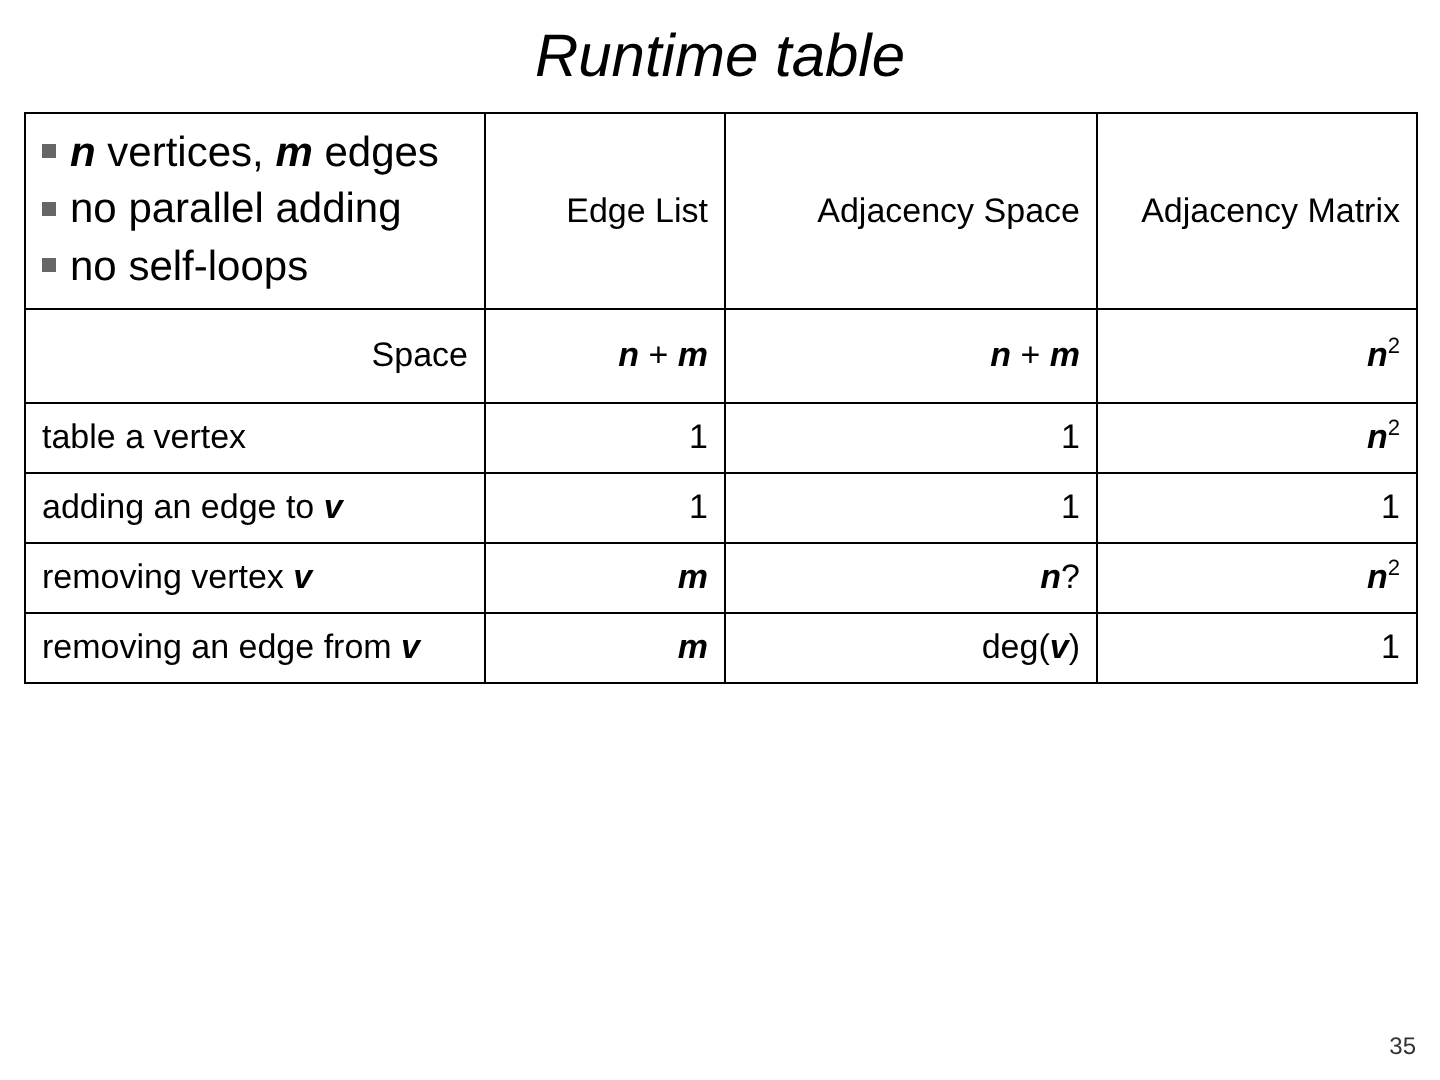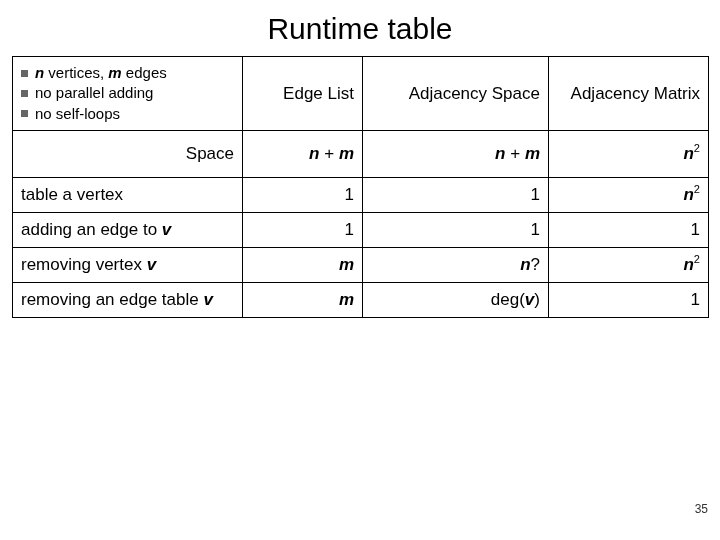--- a/index.html
+++ b/index.html
@@ -18,20 +18,21 @@
     position: relative;
     box-sizing: border-box;
     padding: 8px 12px 0 12px;
   }
   .title {
     font-family: Arial, Helvetica, sans-serif;
     font-size: 30px;
     text-align: center;
     margin: 4px 0 10px 0;
     font-weight: normal;
+    font-style: italic;
   }
   table {
     border-collapse: collapse;
     width: 696px;
     table-layout: fixed;
   }
   col.c0 { width: 230px; }
   col.c1 { width: 120px; }
   col.c2 { width: 186px; }
   col.c3 { width: 160px; }
@@ -46,37 +47,37 @@
   td.center, th.center { text-align: right; }
   td.left, th.left { text-align: left; }
   .bullets {
     list-style: none;
     padding: 0;
     margin: 0;
   }
   .bullets li {
     position: relative;
     padding-left: 14px;
-    font-size: 15px;
+    font-size: 21px;
     line-height: 1.35;
   }
   .bullets li::before {
     content: "";
     position: absolute;
     left: 0;
     top: 0.45em;
     width: 7px;
     height: 7px;
     background: #666;
   }
   .iv { font-style: italic; font-weight: bold; } 
   sup { font-size: 0.65em; vertical-align: super; line-height: 0; }
   .page-num {
     position: absolute;
-    bottom: 24px;
+    bottom: 10px;
     right: 12px;
     font-size: 12px;
     color: #333;
     font-family: Arial, sans-serif;
   }
   .tall td, .tall th { height: 60px; }
   .short td, .short th { height: 26px; padding-top:4px; padding-bottom:4px; }
   .space-row td, .space-row th { height: 34px; }
 </style>
 </head>
@@ -134,21 +135,21 @@
     </tr>
 
     <tr class="short">
       <td class="left"><span>removing vertex </span><span class="iv">v</span></td>
       <td class="center"><span class="iv">m</span></td>
       <td class="center"><span class="iv">n</span><span>?</span></td>
       <td class="center"><span class="iv">n</span><sup>2</sup></td>
     </tr>
 
     <tr class="short">
-      <td class="left"><span>removing an edge table </span><span class="iv">v</span></td>
+      <td class="left"><span>removing an edge from </span><span class="iv">v</span></td>
       <td class="center"><span class="iv">m</span></td>
       <td class="center"><span>deg(</span><span class="iv">v</span><span>)</span></td>
       <td class="center">1</td>
     </tr>
 
   </tbody>
     </table>
 
   <div class="page-num">35</div>
 </div>

